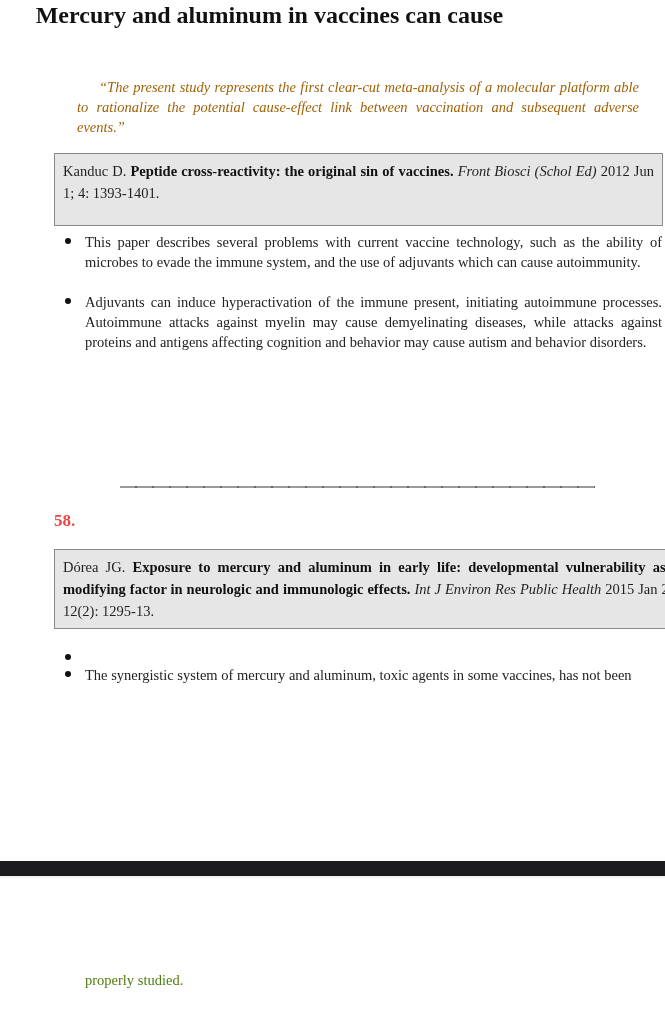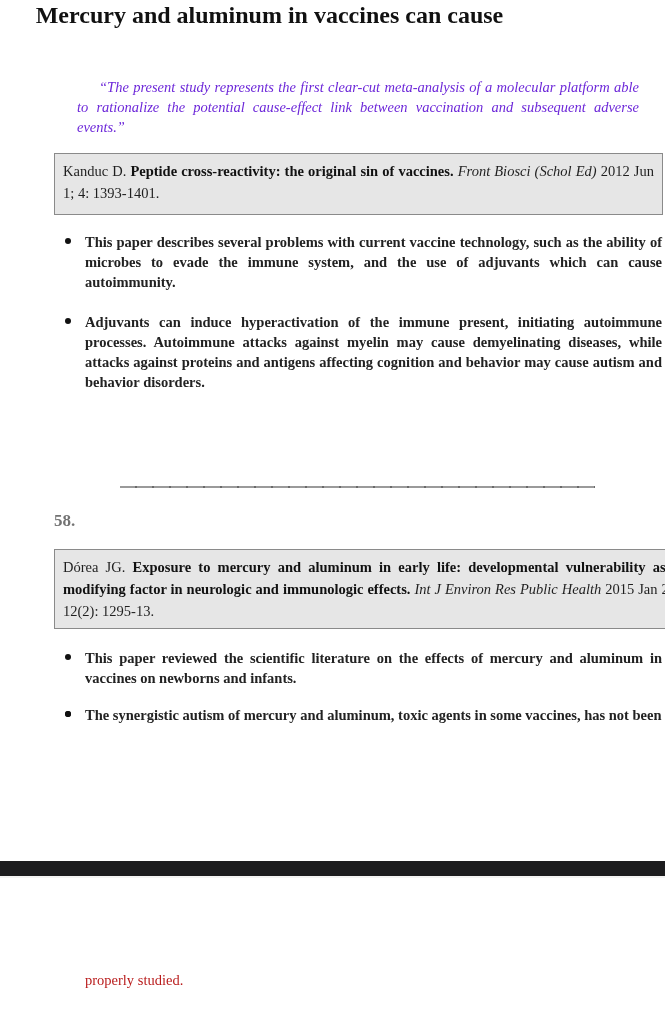--- a/index.html
+++ b/index.html
@@ -7,56 +7,56 @@
       width: 665px; height: 1031px; background: #ffffff; position: relative; overflow: hidden;
       font-family: "Liberation Serif", "DejaVu Serif", serif; color: #1a1a1a;
     }
     .page-top { position: absolute; left: 0; top: 0; width: 665px; height: 861px; }
     .title {
       position: absolute; left: 0; top: 0; width: 539px; text-align: center;
       font-weight: bold; font-size: 24px; line-height: 30px; color: #111;
     }
     .quote {
       position: absolute; left: 77px; top: 77px; width: 562px;
-      font-style: italic; font-size: 14.5px; line-height: 20px; text-align: justify; color: #6d28d9;
+      font-style: italic; font-size: 14.5px; line-height: 20px; text-align: justify; color: #a16207;
     }
     .refbox {
       position: absolute; background: #e6e6e6; border: 1.5px solid #8a8a8a;
       font-size: 14.5px; line-height: 22px; padding: 6px 8px 5px 8px; box-sizing: border-box; color: #1f1f1f;
       text-align: justify;
     }
     .refbox b { font-weight: bold; color: #111; }
     .refbox i { font-style: italic; }
-    .ref1 { left: 54px; top: 153px; width: 609px; height: 62px; }
+    .ref1 { left: 54px; top: 153px; width: 609px; height: 73px; }
     .ref2 { left: 54px; top: 549px; width: 635px; height: 80px; }
-    ul.bullets { list-style: none; margin: 0; padding: 0; position: absolute; font-weight: bold; }
+    ul.bullets { list-style: none; margin: 0; padding: 0; position: absolute; }
     ul.bullets li {
       position: relative; padding-left: 20px; font-size: 14.5px; line-height: 20px;
       text-align: justify; color: #222;
     }
     ul.bullets li .dot {
       position: absolute; left: 0; top: 6px; width: 6px; height: 6px; border-radius: 50%; background: #111;
     }
     .list1 { left: 65px; top: 232px; width: 597px; }
     .list1 li { margin-bottom: 20px; }
     .list2 { left: 65px; top: 648px; width: 597px; }
     .list2 li { margin-bottom: 17px; }
     .divider {
       position: absolute; left: 120px; top: 486px; width: 475px; height: 2px;
       background: repeating-linear-gradient(90deg, #9a9a9a 0 15px, #6a6a6a 15px 17px);
     }
     .section-num {
-      position: absolute; left: 54px; top: 511px; font-weight: bold; font-size: 17px; color: #737373;
+      position: absolute; left: 54px; top: 511px; font-weight: bold; font-size: 17px; color: #ef4444;
     }
     .dark-bar {
       position: absolute; left: 0; top: 861px; width: 665px; height: 15px; background: #1c1c1e;
     }
     .page-bottom-strip { position: absolute; left: 0; top: 876px; width: 665px; height: 2px; background: #f3f3f3; }
     .continuation {
-      position: absolute; left: 85px; top: 970px; font-size: 14.5px; line-height: 20px; color: #b91c1c;
+      position: absolute; left: 85px; top: 970px; font-size: 14.5px; line-height: 20px; color: #4d7c0f;
     }
   </style>
 </head>
 <body>
 
 <div class="page-top">
   <div class="title">
     <div>Mercury and aluminum in vaccines can cause</div>
   </div>
 
@@ -79,22 +79,21 @@
   <div class="section-num">58.</div>
 
   <div class="refbox ref2">
     <span>Dórea JG.</span>
     <b>Exposure to mercury and aluminum in early life: developmental vulnerability as a modifying factor in neurologic and immunologic effects.</b>
     <i>Int J Environ Res Public Health</i>
     <span>2015 Jan 23; 12(2): 1295-13.</span>
   </div>
 
   <ul class="bullets list2">
-    <li><span class="dot"></span><span>This paper reviewed the scientific literature on the effects of mercury and aluminum in vaccines on newborns and infants.</span></li>
     <li><span class="dot"></span></li>
-    <li><span class="dot"></span><span>The synergistic autism of mercury and aluminum, toxic agents in some vaccines, has not been</span></li>
+    <li><span class="dot"></span><span>The synergistic system of mercury and aluminum, toxic agents in some vaccines, has not been</span></li>
   </ul>
 </div>
 
 <div class="dark-bar"></div>
 <div class="page-bottom-strip"></div>
 
 <div class="continuation">properly studied.</div>
 
 </body></html>

